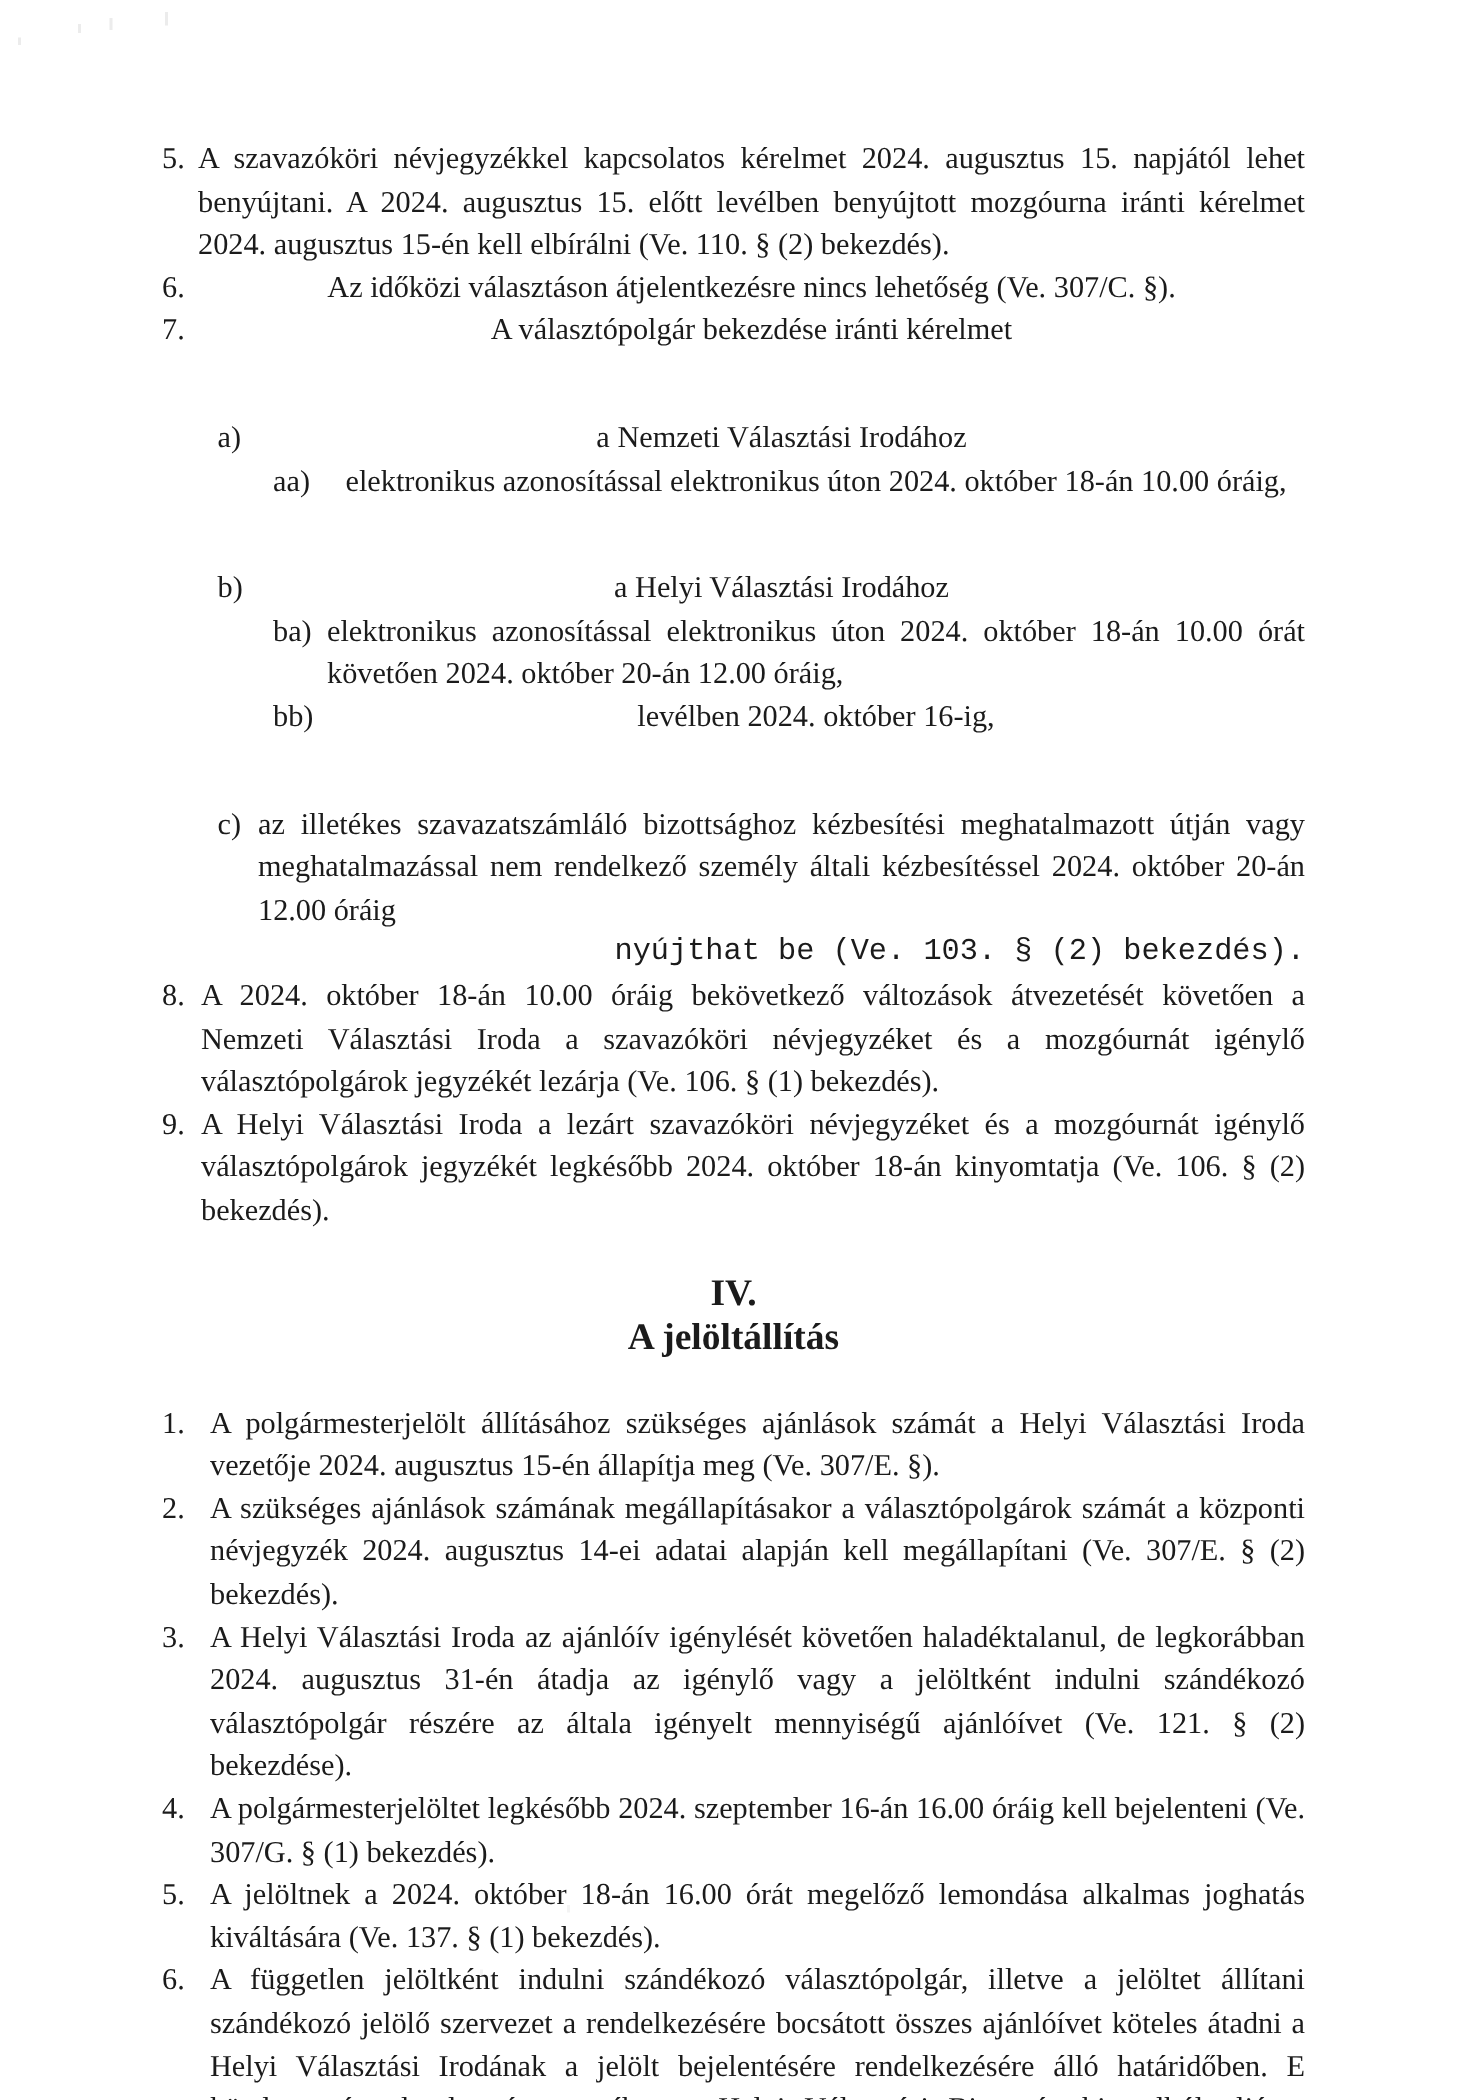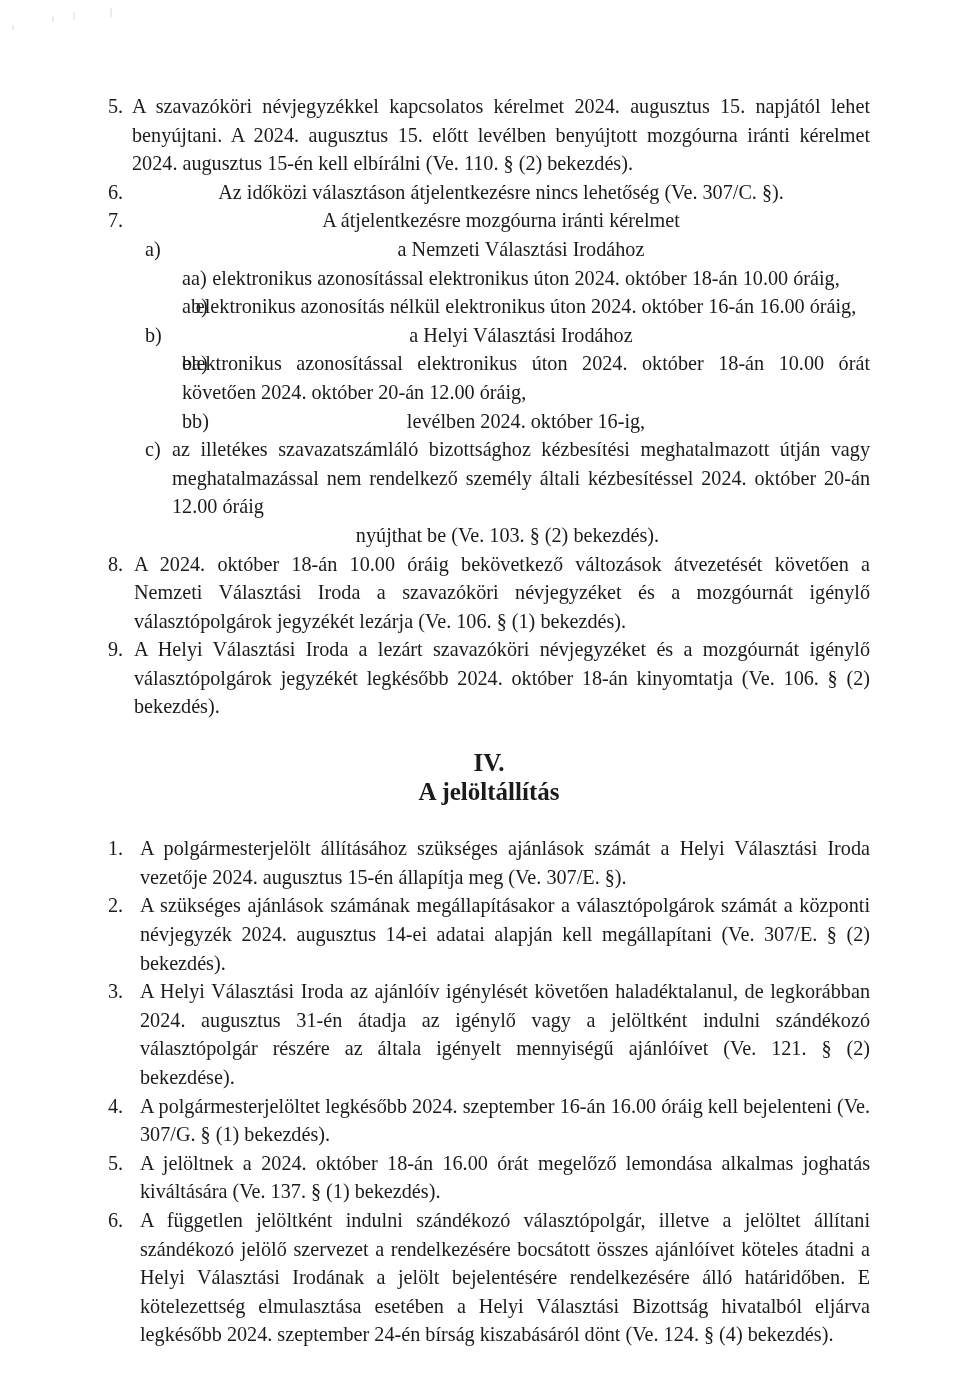--- a/index.html
+++ b/index.html
@@ -77,30 +77,30 @@
   .lvl0 { padding-left: 0; }
   .lvl0 > .body { margin-left: 24px; }
   .lvl0 > .marker { width: 24px; }
 
   
   .lvl0w > .body { margin-left: 26px; }
   .lvl0w > .marker { width: 26px; }
 
   
   .lvl1 { margin-left: 37px; }
-  .lvl1 > .body { margin-left: 27px; }
+  .lvl1 > .body { margin-left: 27px; margin-top: 43px; }
   .lvl1 > .marker { width: 27px; }
 
   
   .lvl2 { margin-left: 74px; }
-  .lvl2 > .body { }
+  .lvl2 > .body { margin-left: 36px; }
   .lvl2 > .marker { width: 36px; }
 
   
-  .tailclause { margin-left: 37px; text-align: center; }
+  .tailclause { margin-left: 37px; text-align: right; font-family: Liberation Mono, monospace; }
 
   
   .heading-block {
     text-align: center;
     font-weight: bold;
     font-size: 25px;
     line-height: 28.6px;
   }
   .heading-block .h-roman { display: block; }
   .heading-block .h-title { display: block; text-align: center; }
@@ -132,37 +132,33 @@
       <span class="body">A szavazóköri névjegyzékkel kapcsolatos kérelmet 2024. augusztus 15. napjától lehet benyújtani. A 2024. augusztus 15. előtt levélben benyújtott mozgóurna iránti kérelmet 2024. augusztus 15-én kell elbírálni (Ve. 110. § (2) bekezdés).</span>
     </div>
 
     <div class="para li lvl0">
       <span class="marker">6.</span>
       <span class="body ragged">Az időközi választáson átjelentkezésre nincs lehetőség (Ve. 307/C. §).</span>
     </div>
 
     <div class="para li lvl0">
       <span class="marker">7.</span>
-      <span class="body ragged">A átjelentkezésre mozgóurna iránti kérelmet</span>
+      <span class="body ragged">A választópolgár bekezdése iránti kérelmet</span>
     </div>
 
     <div class="para li lvl1">
       <span class="marker">a)</span>
       <span class="body ragged">a Nemzeti Választási Irodához</span>
     </div>
 
     <div class="para li lvl2">
       <span class="marker">aa)</span>
       <span class="body ragged">elektronikus azonosítással elektronikus úton 2024. október 18-án 10.00 óráig,</span>
     </div>
 
-    <div class="para li lvl2">
-      <span class="marker">ab)</span>
-      <span class="body ragged">elektronikus azonosítás nélkül elektronikus úton 2024. október 16-án 16.00 óráig,</span>
-    </div>
 
     <div class="para li lvl1">
       <span class="marker">b)</span>
       <span class="body ragged">a Helyi Választási Irodához</span>
     </div>
 
     <div class="para li lvl2">
       <span class="marker">ba)</span>
       <span class="body">elektronikus azonosítással elektronikus úton 2024. október 18-án 10.00 órát követően 2024. október 20-án 12.00 óráig,</span>
     </div>

